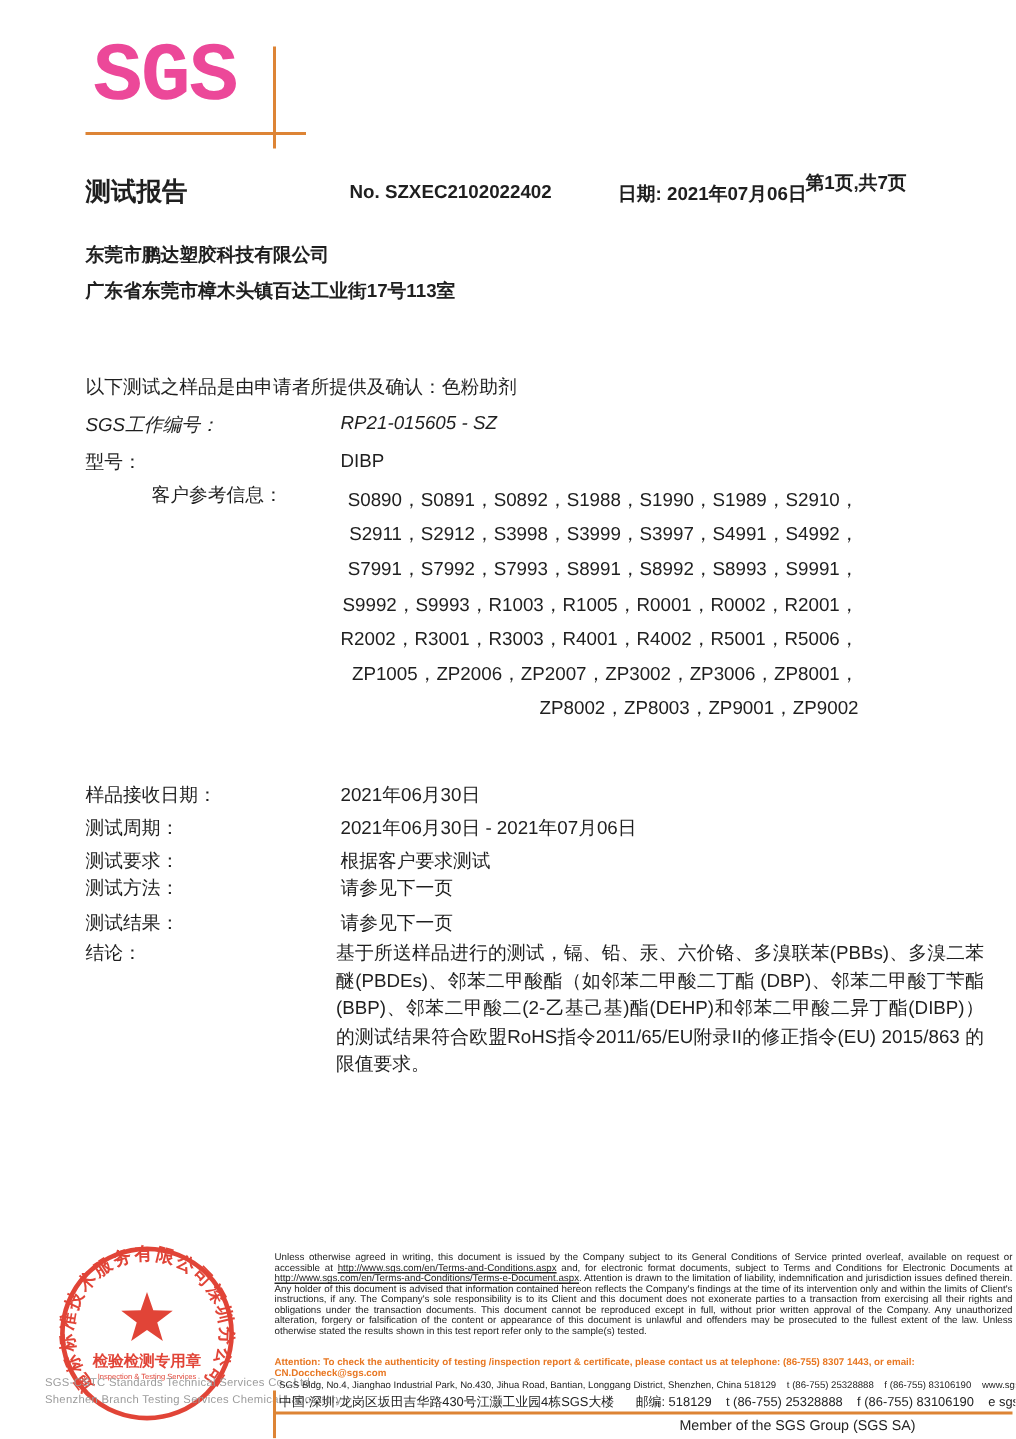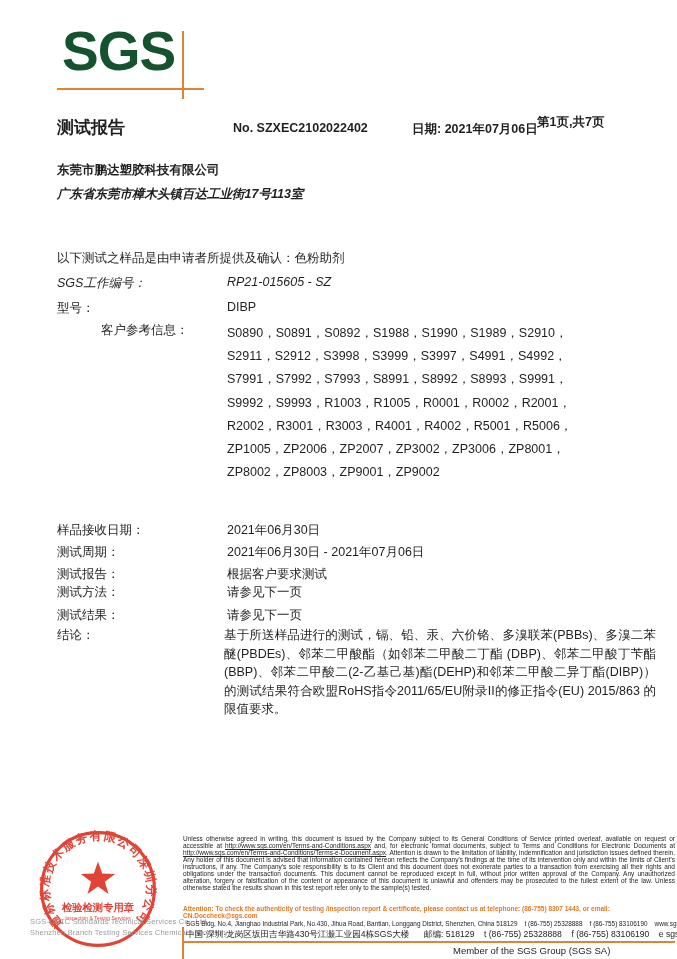--- a/index.html
+++ b/index.html
@@ -6,41 +6,41 @@
   html,body { background:#ffffff; }
   .page {
     position:relative; width:677px; height:959px; margin:0 auto;
     background:#ffffff; overflow:hidden;
     font-family:"Liberation Sans","DejaVu Sans",sans-serif;
     color:#1f1f1f;
   }
   .abs { position:absolute; }
 
   
-  .logo-text { left:62px; top:24px; font-size:55px; font-weight:bold; color:#14532d; letter-spacing:-1px; line-height:1; }
+  .logo-text { left:62px; top:24px; font-size:55px; font-weight:bold; color:#ec4899; letter-spacing:-1px; line-height:1;font-family:Liberation Mono, monospace; }
   .logo-hline { left:57px; top:88px; width:147px; height:2px; background:#dd8435; }
   .logo-vline { left:182px; top:31px; width:2px; height:68px; background:#dd8435; }
 
   
   .report-title { left:57px; top:116px; font-size:17px; font-weight:bold; }
   .hdr { font-size:12.5px; font-weight:bold; }
   .report-no  { left:214px; top:121px;margin-left:19px; }
   .report-date{ left:412px; top:121px; }
   .page-info  { left:537px; top:114px; }
 
   .applicant-name    { left:57px; top:162px; font-size:12.5px; font-weight:bold; }
-  .applicant-address { left:57px; top:186px; font-size:12.5px; font-weight:bold;font-style:italic; }
+  .applicant-address { left:57px; top:186px; font-size:12.5px; font-weight:bold; }
 
   .intro { left:57px; top:250px; font-size:12.5px; }
 
   .lbl { left:57px; font-size:12.5px; }
   .val { left:227px; font-size:12.5px; }
   .row-job   { top:275px;font-style:italic; } .row-model { top:300px; }
   .row-ref   { top:322px;margin-left:44px; }
-  .ref-lines { left:227px; top:322px; font-size:12.5px; line-height:23.2px; }
+  .ref-lines { left:227px; top:322px; font-size:12.5px; line-height:23.2px;text-align:right; }
   .row-recv  { top:522px; } .row-period{ top:544px; }
   .row-req   { top:566px; } .row-meth  { top:584px;text-align:center; }
   .row-res   { top:607px; } .row-concl { top:627px; }
   .concl-text { left:224px; top:626px; width:432px; font-size:12.5px; line-height:18.6px; text-align:justify; }
 
   
   .stamp-svg { left:38px; top:829px; width:120px; height:120px; opacity:.88; }
   .stamp-co1 { left:30px; top:917px; font-size:7.5px; color:#9b9b9b; letter-spacing:.2px; }
   .stamp-co2 { left:30px; top:928px; font-size:7.5px; color:#9b9b9b; letter-spacing:.2px; }
 
@@ -88,21 +88,21 @@
     <div>ZP1005，ZP2006，ZP2007，ZP3002，ZP3006，ZP8001，</div>
     <div>ZP8002，ZP8003，ZP9001，ZP9002</div>
   </div>
 
   <div class="abs lbl row-recv">样品接收日期：</div>
   <div class="abs val row-recv">2021年06月30日</div>
 
   <div class="abs lbl row-period">测试周期：</div>
   <div class="abs val row-period">2021年06月30日 - 2021年07月06日</div>
 
-  <div class="abs lbl row-req">测试报告：</div>
+  <div class="abs lbl row-req">测试要求：</div>
   <div class="abs val row-req">根据客户要求测试</div>
 
   <div class="abs lbl row-meth">测试方法：</div>
   <div class="abs val row-meth">请参见下一页</div>
 
   <div class="abs lbl row-res">测试结果：</div>
   <div class="abs val row-res">请参见下一页</div>
 
   <div class="abs lbl row-concl">结论：</div>
   <div class="abs concl-text">基于所送样品进行的测试，镉、铅、汞、六价铬、多溴联苯(PBBs)、多溴二苯醚(PBDEs)、邻苯二甲酸酯（如邻苯二甲酸二丁酯 (DBP)、邻苯二甲酸丁苄酯(BBP)、邻苯二甲酸二(2-乙基己基)酯(DEHP)和邻苯二甲酸二异丁酯(DIBP)）的测试结果符合欧盟RoHS指令2011/65/EU附录II的修正指令(EU) 2015/863 的限值要求。</div>

